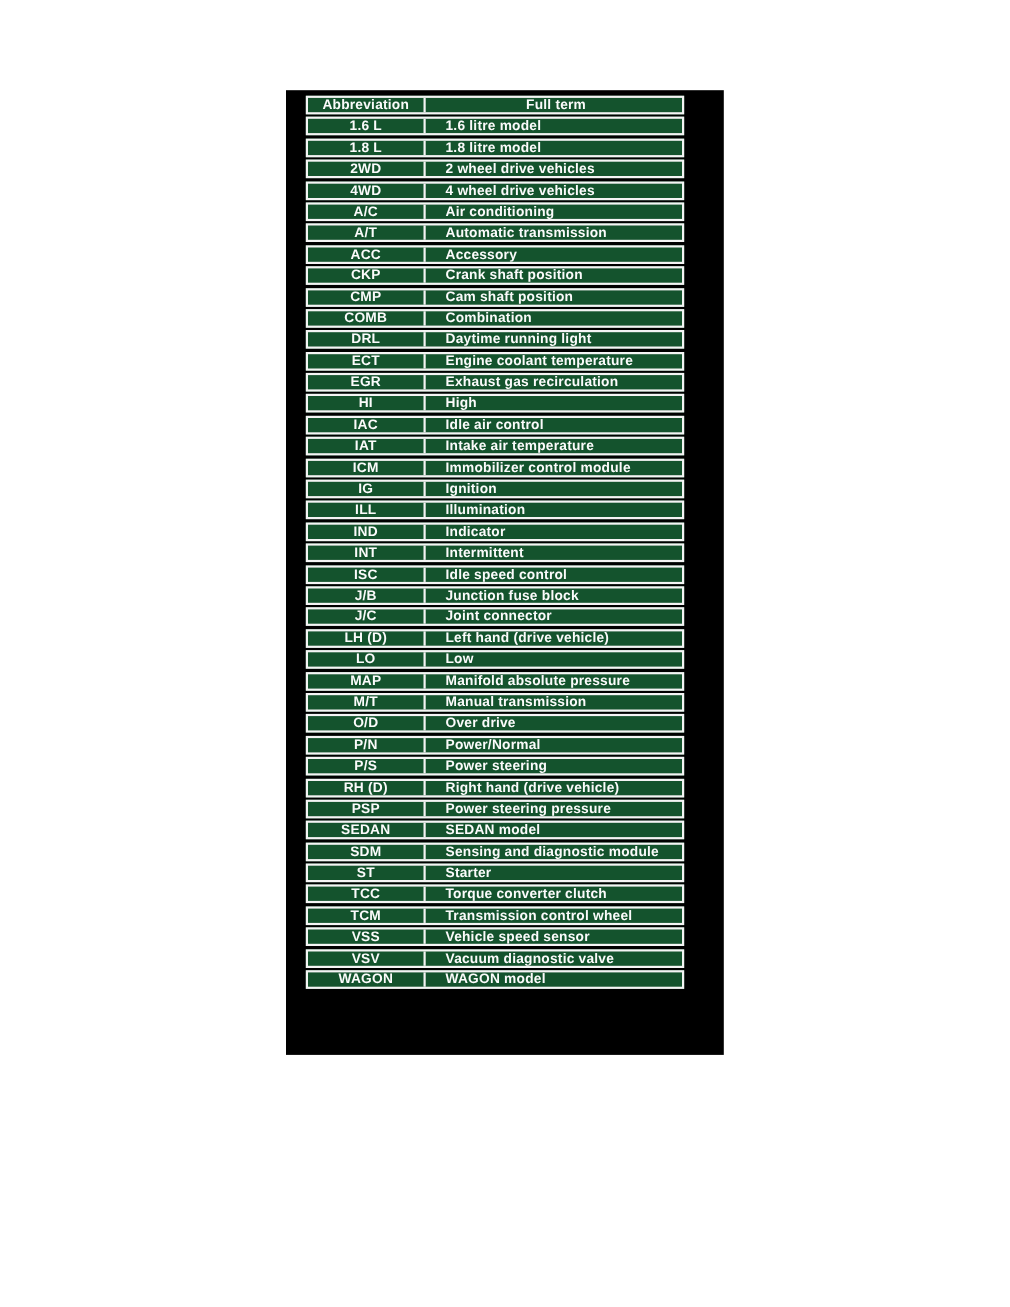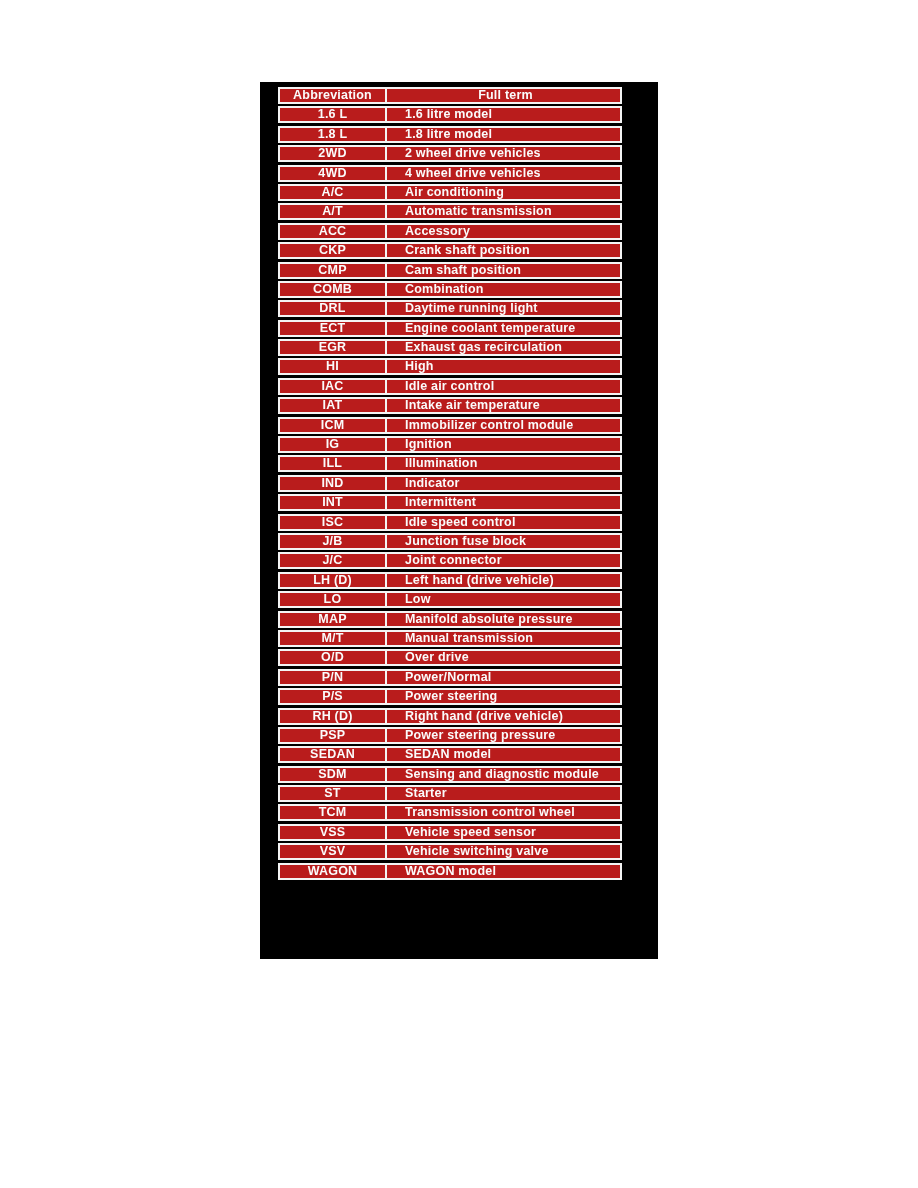--- a/index.html
+++ b/index.html
@@ -31,21 +31,21 @@
     top: 5px;
     width: 344px;
   }
   .t-row {
     box-sizing: border-box;
     display: flex;
     align-items: center;
     height: 17px;
     margin-bottom: 2.4px;
     border: 2px solid #f4f4f4;
-    background: #b91c1c;
+    background: #14532d;
     color: #fbfbfb;
     font-weight: 700;
     font-size: 12.5px;
     line-height: 13px;
     letter-spacing: 0.2px;
   }
   .cell {
     box-sizing: border-box;
     height: 100%;
     display: flex;
@@ -218,30 +218,34 @@
           </div>
           <div class="t-row">
             <div class="cell abbr">SDM</div>
             <div class="cell term">Sensing and diagnostic module</div>
           </div>
           <div class="t-row">
             <div class="cell abbr">ST</div>
             <div class="cell term">Starter</div>
           </div>
           <div class="t-row">
+            <div class="cell abbr">TCC</div>
+            <div class="cell term">Torque converter clutch</div>
+          </div>
+          <div class="t-row">
             <div class="cell abbr">TCM</div>
             <div class="cell term">Transmission control wheel</div>
           </div>
           <div class="t-row">
             <div class="cell abbr">VSS</div>
             <div class="cell term">Vehicle speed sensor</div>
           </div>
           <div class="t-row">
             <div class="cell abbr">VSV</div>
-            <div class="cell term">Vehicle switching valve</div>
+            <div class="cell term">Vacuum diagnostic valve</div>
           </div>
           <div class="t-row">
             <div class="cell abbr">WAGON</div>
             <div class="cell term">WAGON model</div>
           </div>
         </div>
     </div>
   </div>
 </div>
 

